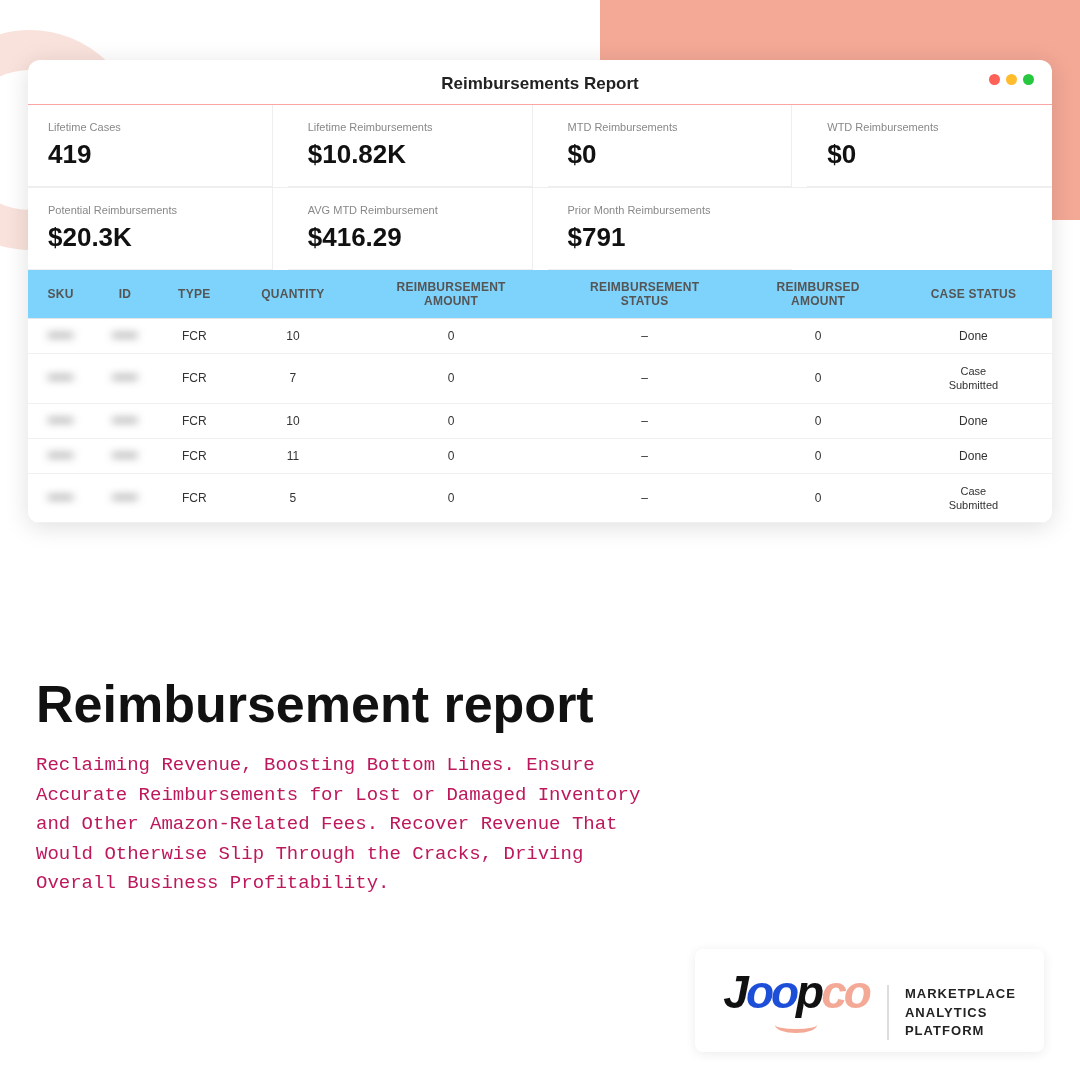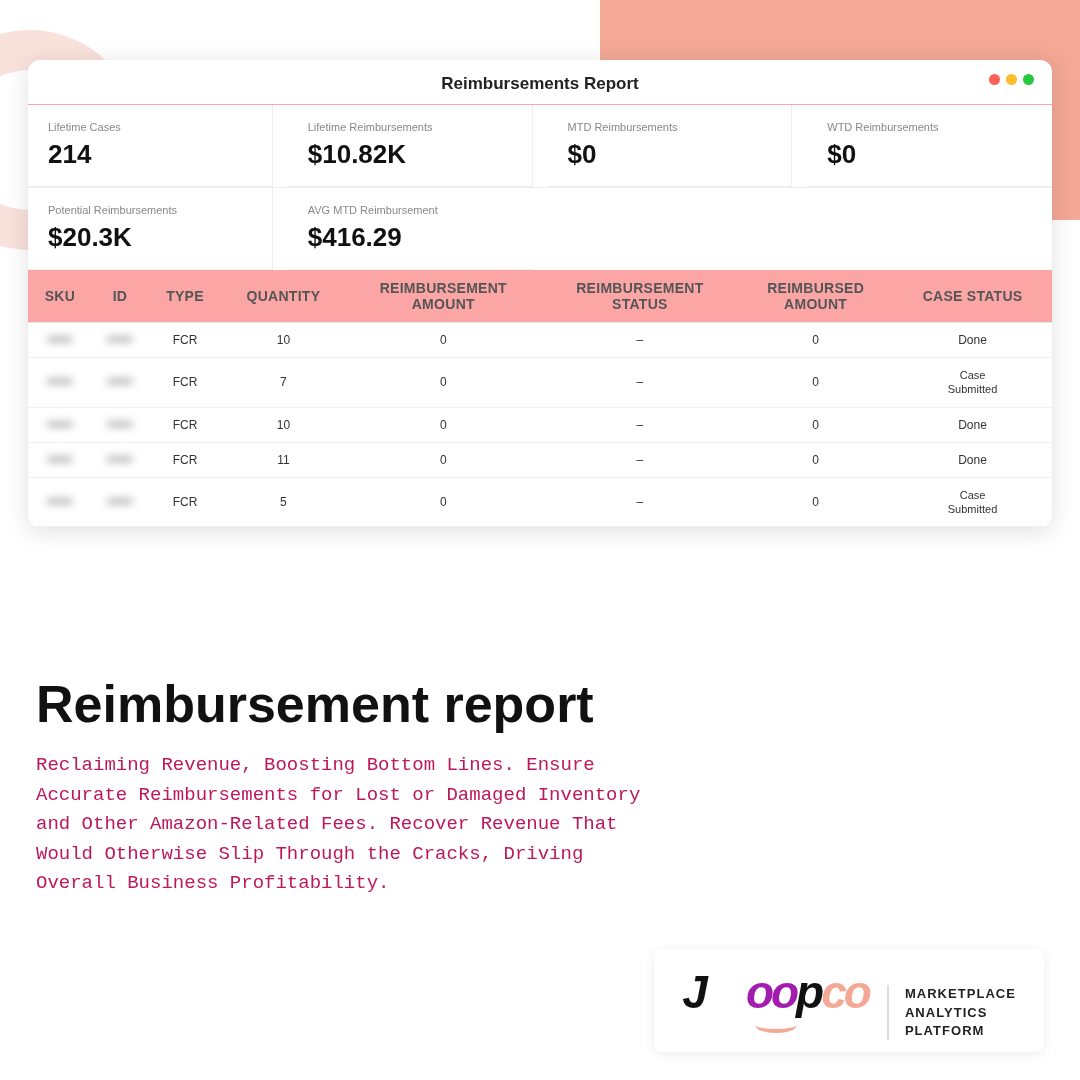--- a/index.html
+++ b/index.html
@@ -121,24 +121,24 @@
     }
 
     
     .report-table {
       width: 100%;
       border-collapse: collapse;
       font-size: 11.5px;
       background: #fff;
     }
     .report-table th {
-      background: #fca5a5;
+      background: #7dd3fc;
       color: #555;
       font-weight: 700;
-      font-size: 14px;
+      font-size: 12px;
       text-transform: uppercase;
       padding: 10px 8px;
       text-align: center;
       border-bottom: 1px solid #e5e5e5;
       letter-spacing: 0.02em;
     }
     .report-table td {
       padding: 10px 8px;
       text-align: center;
       border-bottom: 1px solid #f0f0f0;
@@ -244,21 +244,21 @@
       <div class="window-dot dot-red"></div>
       <div class="window-dot dot-yellow"></div>
       <div class="window-dot dot-green"></div>
     </div>
 
     <div class="dashboard-title">Reimbursements Report</div>
 
     <div class="stats-grid">
       <div class="stat-cell">
         <div class="stat-label">Lifetime Cases</div>
-        <div class="stat-value">214</div>
+        <div class="stat-value">419</div>
       </div>
       <div class="stat-cell">
         <div class="stat-label">Lifetime Reimbursements</div>
         <div class="stat-value">$10.82K</div>
       </div>
       <div class="stat-cell">
         <div class="stat-label">MTD Reimbursements</div>
         <div class="stat-value">$0</div>
       </div>
       <div class="stat-cell">
@@ -268,20 +268,24 @@
     </div>
 
     <div class="stats-grid" style="border-bottom:none;">
       <div class="stat-cell">
         <div class="stat-label">Potential Reimbursements</div>
         <div class="stat-value">$20.3K</div>
       </div>
       <div class="stat-cell">
         <div class="stat-label">AVG MTD Reimbursement</div>
         <div class="stat-value">$416.29</div>
+      </div>
+      <div class="stat-cell">
+        <div class="stat-label">Prior Month Reimbursements</div>
+        <div class="stat-value">$791</div>
       </div>
     </div>
 
 
     <div style="overflow:hidden;">
       <table class="report-table">
         <thead>
           <tr>
             <th>SKU</th>
             <th>ID</th>
@@ -356,21 +360,21 @@
     <div>
       <h1 class="report-heading">Reimbursement report</h1>
       <p class="report-description">Reclaiming Revenue, Boosting Bottom Lines. Ensure Accurate Reimbursements for Lost or Damaged Inventory and Other Amazon-Related Fees. Recover Revenue That Would Otherwise Slip Through the Cracks, Driving Overall Business Profitability.</p>
     </div>
 
     <div class="logo-area">
       <div class="logo-box">
 
         <div style="display:flex;flex-direction:column;align-items:center;">
           <div style="font-size:46px;font-weight:900;font-style:italic;color:#111;letter-spacing:-3px;line-height:1;">
-            <span style="color:#111;">J</span><span style="color:#a21caf;margin-left:41px;">oo</span><span style="color:#111;">p</span><span style="color:#f4a896;">co</span>
+            <span style="color:#111;">J</span><span style="color:#1d4ed8;">oo</span><span style="color:#111;">p</span><span style="color:#f4a896;">co</span>
           </div>
           <div style="width:42px;height:16px;border-bottom:4px solid #f4a896;border-radius:0 0 50% 50%;margin-top:2px;"></div>
         </div>
         <div class="logo-tagline" style="white-space:pre-line;">MARKETPLACE
 ANALYTICS
 PLATFORM</div>
       </div>
     </div>
   </div>
 </div>

